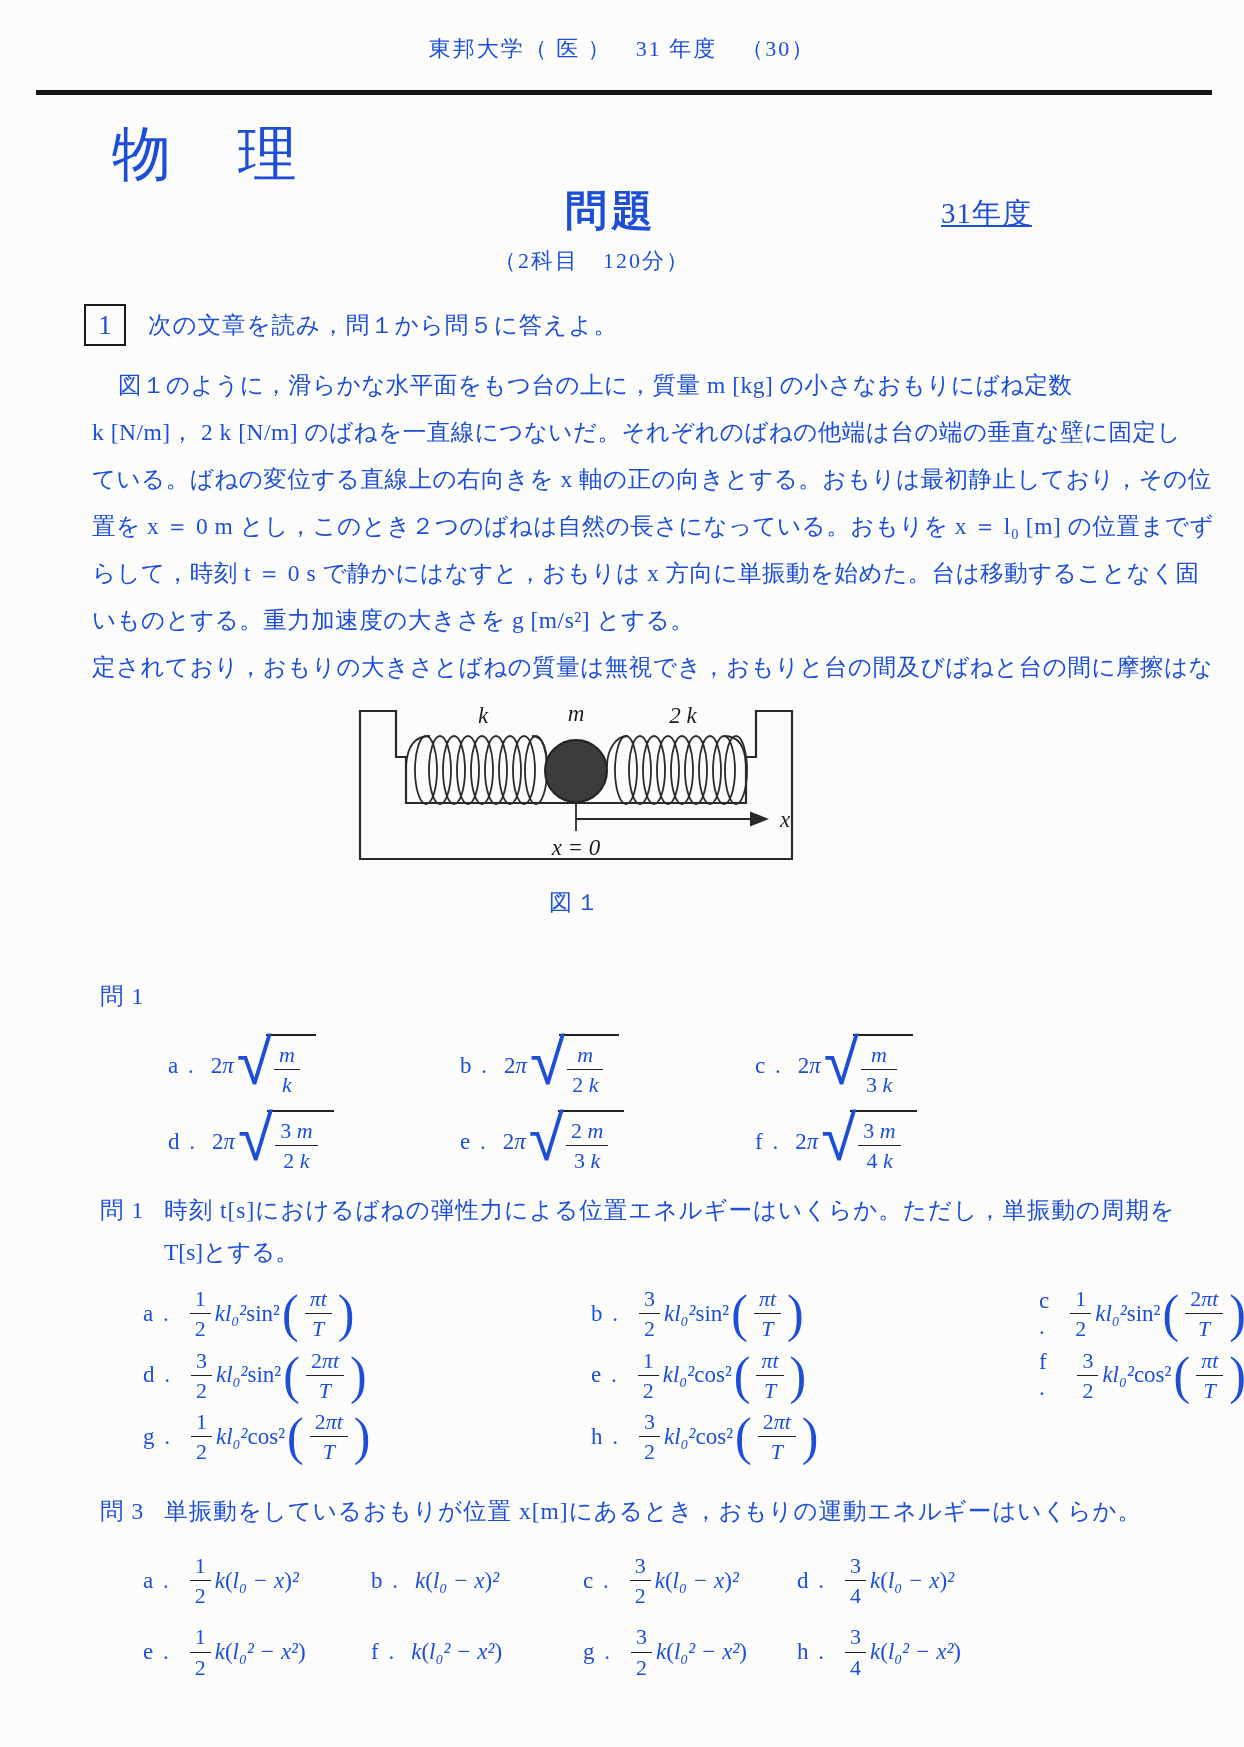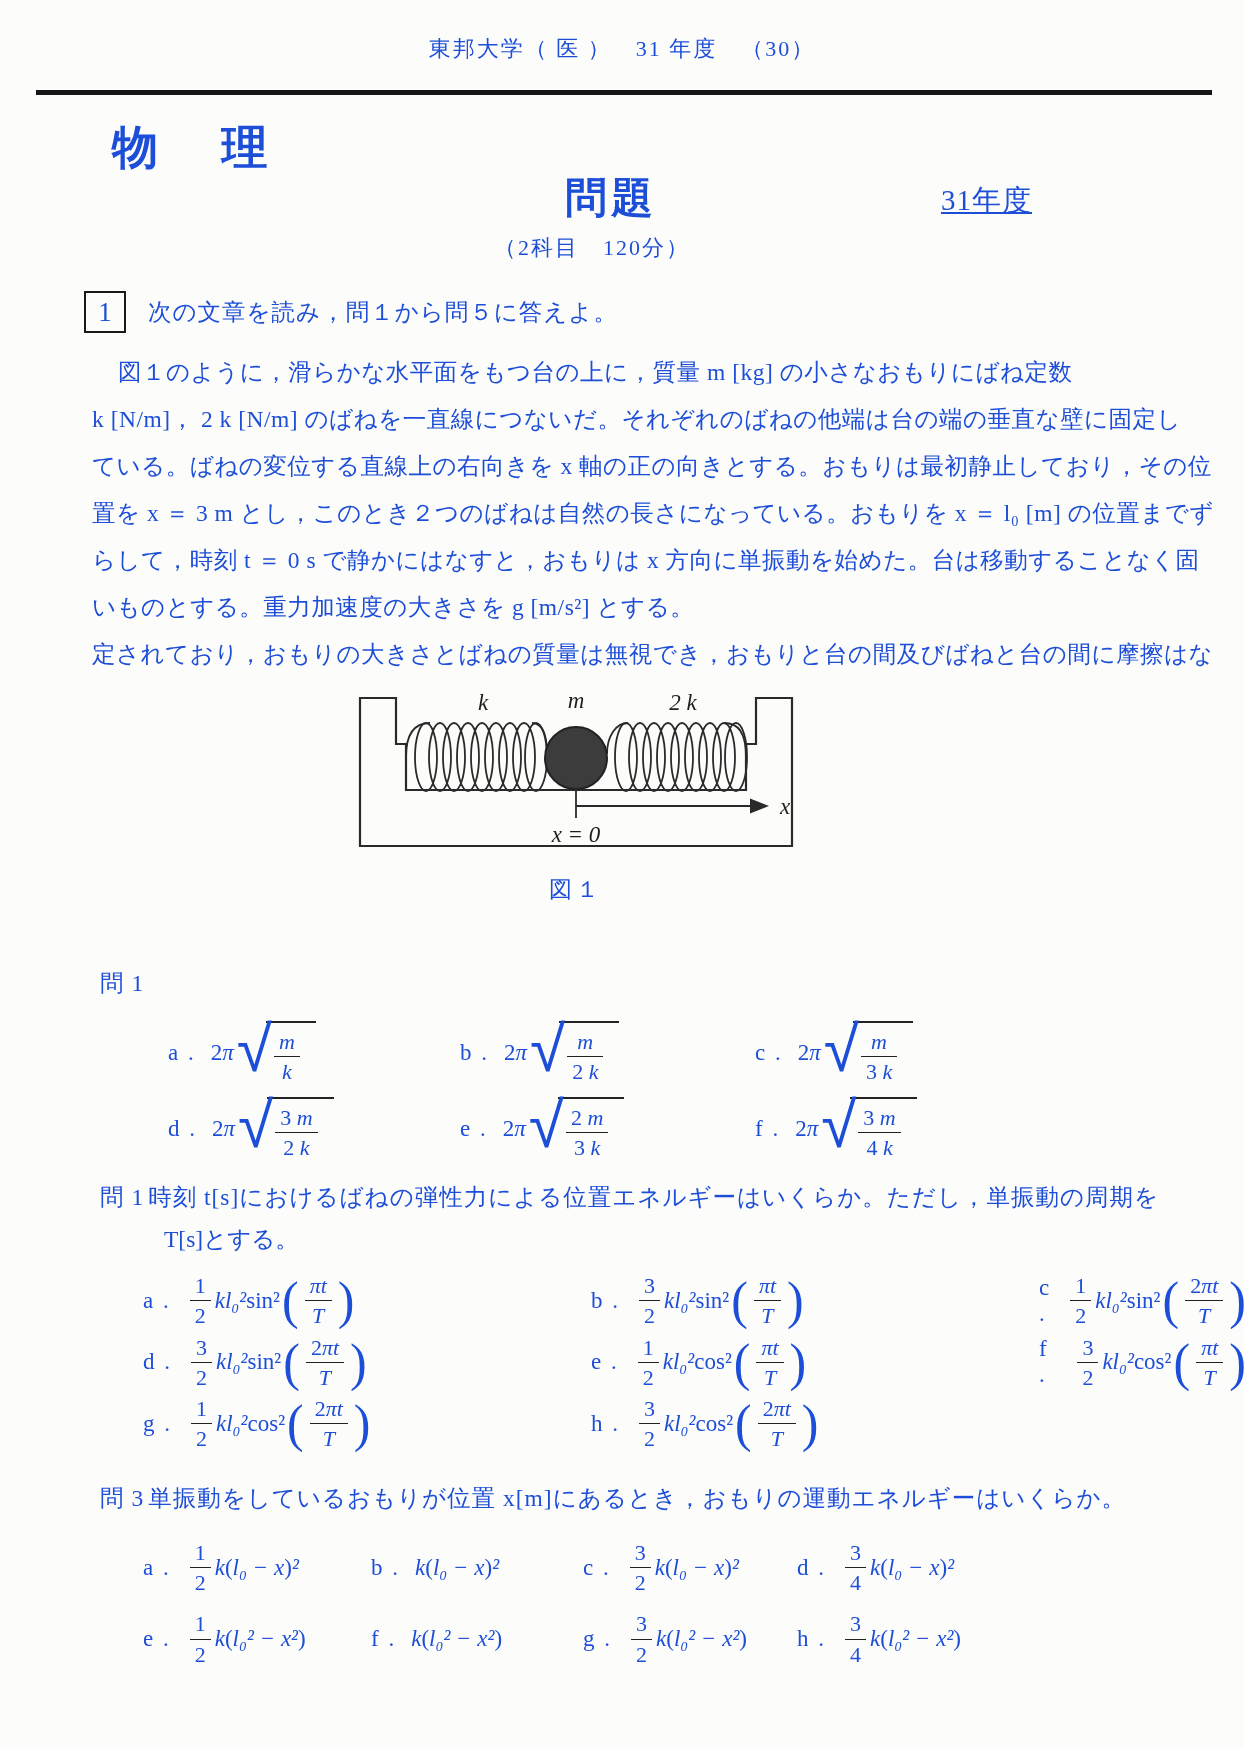--- a/index.html
+++ b/index.html
@@ -4,21 +4,21 @@
 <style>
   * { margin:0; padding:0; box-sizing:border-box; }
   html,body { background:#e8e8e8; }
   .page {
     position:relative; width:1244px; height:1747px; margin:0 auto;
     background:#fcfcfb; color:#1d4ed8; overflow:hidden;
     font-family:"Liberation Serif","DejaVu Serif",serif;
   }
   .doc-header { padding-top:34px; text-align:center; font-size:22px; letter-spacing:2px; }
   .top-rule { margin:26px 32px 0 36px; height:5px; background:#161616; }
-  .subject { margin:30px 0 0 112px; font-size:46px; font-weight:bold; letter-spacing:26px; line-height:1; }
+  .subject { margin:30px 0 0 112px; font-size:59px; font-weight:normal; letter-spacing:26px; line-height:1; }
   .title-row { position:relative; margin-top:2px; height:50px;padding-left:16px; }
   .exam-title { position:absolute; left:50%; transform:translateX(-62%); font-size:42px; font-weight:bold; letter-spacing:4px; line-height:50px; }
   .year-label { position:absolute; right:212px; bottom:2px; font-size:29px; letter-spacing:1px;text-decoration:underline; }
   .exam-subtitle { text-align:center; margin:10px 60px 0 0; font-size:22px; letter-spacing:2px; }
   .problem-head { margin:28px 0 0 84px; display:flex; align-items:center; gap:22px; }
   .num-box { width:42px; height:42px; border:2.5px solid #1a1a1a; display:flex; align-items:center; justify-content:center; font-size:27px; }
   .instruction { font-size:23.5px; letter-spacing:1px; }
   .paragraph { margin:16px 80px 0 92px; font-size:23.5px; line-height:47px; letter-spacing:0.5px; }
   .paragraph .pline { white-space:nowrap; }
   .paragraph .pline:first-child { text-indent:26px; }
@@ -27,21 +27,21 @@
   .figure-wrap svg { display:inline-block; transform:translateX(-46px); }
   .fig-caption { text-align:center; margin-top:14px; font-size:23px; letter-spacing:4px; transform:translateX(-46px); }
   svg .draw { fill:none; stroke:#2a2a2a; stroke-width:2.2; }
   svg .thin { fill:none; stroke:#2a2a2a; stroke-width:1.8; }
   svg text { font-family:"Liberation Serif","DejaVu Serif",serif; font-style:italic; font-size:23px; fill:#1e1e1e; }
 
   .question { margin-left:100px; }
   .q1 { margin-top:62px; }
   .q2 { margin-top:20px; }
   .q3 { margin-top:30px; }
-  .q-head { display:flex; gap:4px; font-size:23.5px; letter-spacing:1px; }
+  .q-head { display:flex; gap:20px; font-size:23.5px; letter-spacing:1px; }
   .q-head .q-num { white-space:nowrap; }
   .q-cont { margin:10px 0 0 64px; font-size:23.5px; }
   .opts { display:grid; align-items:center; }
   .opts-q1 { margin:22px 0 0 68px; grid-template-columns:292px 295px auto; row-gap:12px; }
   .opts-q2 { margin:18px 0 0 43px; grid-template-columns:448px 448px auto; row-gap:6px; }
   .opts-q3 { margin:26px 0 0 43px; grid-template-columns:228px 212px 214px auto; row-gap:16px; }
   .option { display:flex; align-items:center; font-size:23px; }
   .opt-label { margin-right:15px; letter-spacing:2px; }
   .formula { display:inline-flex; align-items:center; }
   .mti { font-style:italic; }
@@ -74,21 +74,21 @@
 
   <div class="problem-head">
     <span class="num-box">1</span>
     <span class="instruction">次の文章を読み，問１から問５に答えよ。</span>
   </div>
 
   <div class="paragraph">
     <div class="pline">図１のように，滑らかな水平面をもつ台の上に，質量 m [kg] の小さなおもりにばね定数</div>
     <div class="pline">k [N/m]， 2 k [N/m] のばねを一直線につないだ。それぞれのばねの他端は台の端の垂直な壁に固定し</div>
     <div class="pline">ている。ばねの変位する直線上の右向きを x 軸の正の向きとする。おもりは最初静止しており，その位</div>
-    <div class="pline">置を x ＝ 3 m とし，このとき２つのばねは自然の長さになっている。おもりを x ＝ l₀ [m] の位置までず</div>
+    <div class="pline">置を x ＝ 0 m とし，このとき２つのばねは自然の長さになっている。おもりを x ＝ l₀ [m] の位置までず</div>
     <div class="pline">らして，時刻 t ＝ 0 s で静かにはなすと，おもりは x 方向に単振動を始めた。台は移動することなく固</div>
     <div class="pline">いものとする。重力加速度の大きさを g [m/s²] とする。</div>
     <div class="pline">定されており，おもりの大きさとばねの質量は無視でき，おもりと台の間及びばねと台の間に摩擦はな</div>
   </div>
 
   <div class="figure-wrap">
     <svg width="460" height="172" viewBox="0 0 460 172">
 
       <path class="draw" d="M 14 14 H 50 V 60 H 60 V 106 H 400 V 60 H 410 V 14 H 446 V 162 H 14 Z"></path>
 

